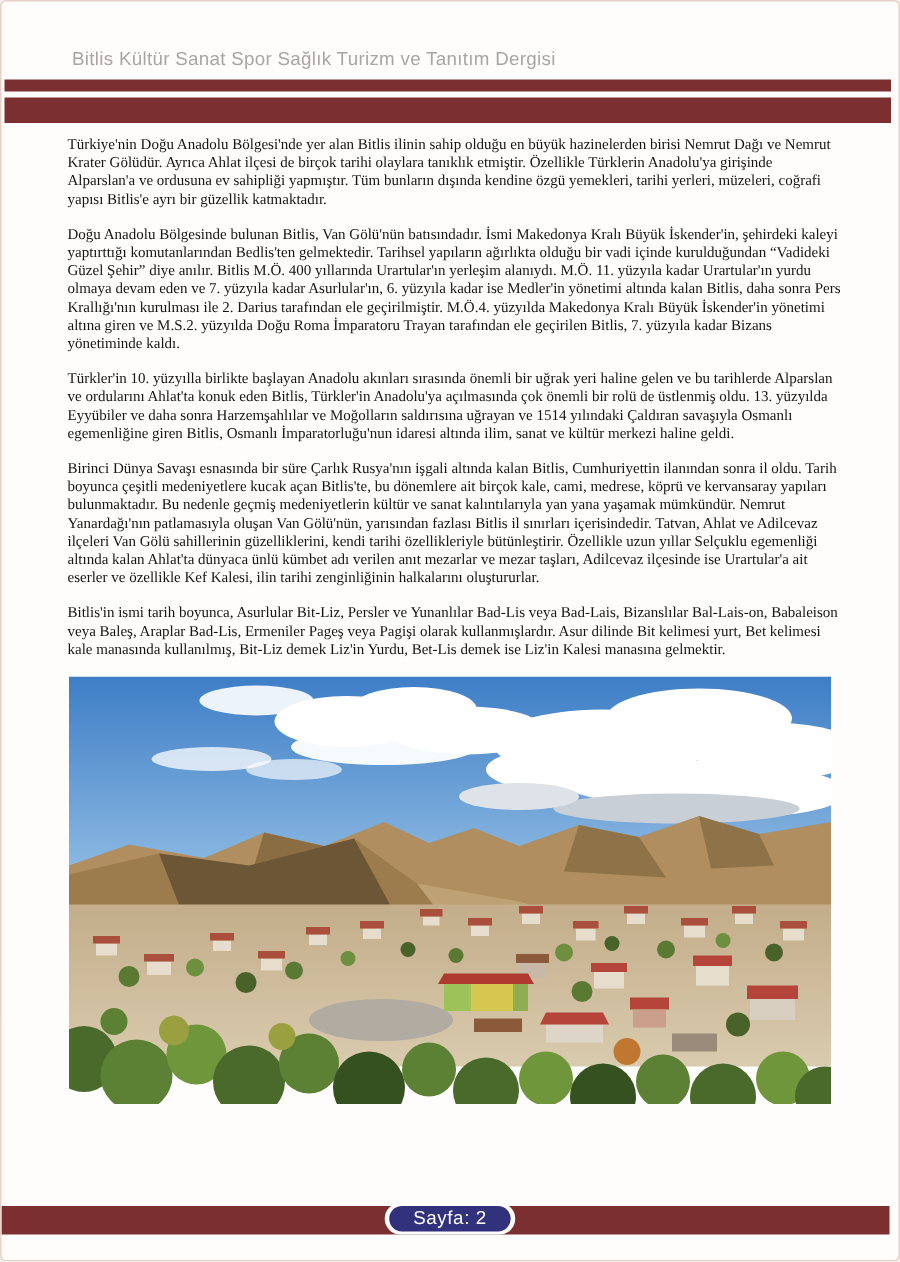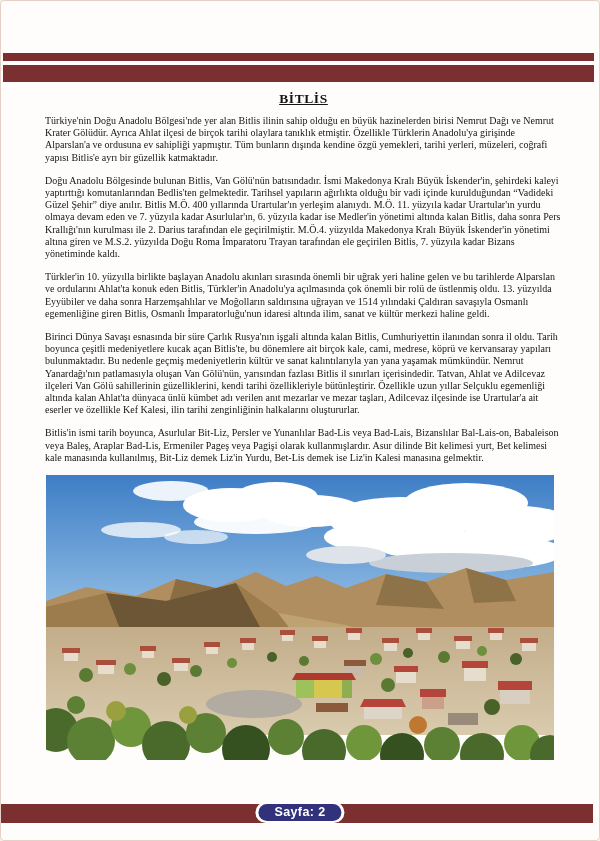--- a/index.html
+++ b/index.html
@@ -44,36 +44,36 @@
     background:var(--maroon,#7b2f30);
   }
   .page-pill-outer{
     position:absolute;left:50%;top:801px;transform:translateX(-50%);
     background:#ffffff;border-radius:14px;padding:2px 3px;
   }
   .page-pill-inner{
     background:var(--navy,#31317c);border-radius:11px;
     padding:0 16px;
     font-family:"Liberation Sans", sans-serif;
-    font-size:12.5px;font-weight:bold;color:#fff;
+    font-size:12.5px;font-weight:normal;color:#fff;
     line-height:17px;letter-spacing:.4px;
     white-space:nowrap;
   }
 </style>
 </head>
 <body>
 
 <div class="page">
 
+  <div class="magazine-title">Bitlis Kültür Sanat Spor Sağlık Turizm ve Tanıtım Dergisi</div>
 
   <div class="bar bar-thin"></div>
   <div class="bar bar-thick"></div>
 
   <div class="article">
-    <h1>BİTLİS</h1>
     <p>Türkiye'nin Doğu Anadolu Bölgesi'nde yer alan Bitlis ilinin sahip olduğu en büyük hazinelerden birisi Nemrut Dağı ve Nemrut Krater Gölüdür. Ayrıca Ahlat ilçesi de birçok tarihi olaylara tanıklık etmiştir. Özellikle Türklerin Anadolu'ya girişinde Alparslan'a ve ordusuna ev sahipliği yapmıştır. Tüm bunların dışında kendine özgü yemekleri, tarihi yerleri, müzeleri, coğrafi yapısı Bitlis'e ayrı bir güzellik katmaktadır.</p>
     <p>Doğu Anadolu Bölgesinde bulunan Bitlis, Van Gölü'nün batısındadır. İsmi Makedonya Kralı Büyük İskender'in, şehirdeki kaleyi yaptırttığı komutanlarından Bedlis'ten gelmektedir. Tarihsel yapıların ağırlıkta olduğu bir vadi içinde kurulduğundan “Vadideki Güzel Şehir” diye anılır. Bitlis M.Ö. 400 yıllarında Urartular'ın yerleşim alanıydı. M.Ö. 11. yüzyıla kadar Urartular'ın yurdu olmaya devam eden ve 7. yüzyıla kadar Asurlular'ın, 6. yüzyıla kadar ise Medler'in yönetimi altında kalan Bitlis, daha sonra Pers Krallığı'nın kurulması ile 2. Darius tarafından ele geçirilmiştir. M.Ö.4. yüzyılda Makedonya Kralı Büyük İskender'in yönetimi altına giren ve M.S.2. yüzyılda Doğu Roma İmparatoru Trayan tarafından ele geçirilen Bitlis, 7. yüzyıla kadar Bizans yönetiminde kaldı.</p>
     <p>Türkler'in 10. yüzyılla birlikte başlayan Anadolu akınları sırasında önemli bir uğrak yeri haline gelen ve bu tarihlerde Alparslan ve ordularını Ahlat'ta konuk eden Bitlis, Türkler'in Anadolu'ya açılmasında çok önemli bir rolü de üstlenmiş oldu. 13. yüzyılda Eyyübiler ve daha sonra Harzemşahlılar ve Moğolların saldırısına uğrayan ve 1514 yılındaki Çaldıran savaşıyla Osmanlı egemenliğine giren Bitlis, Osmanlı İmparatorluğu'nun idaresi altında ilim, sanat ve kültür merkezi haline geldi.</p>
     <p>Birinci Dünya Savaşı esnasında bir süre Çarlık Rusya'nın işgali altında kalan Bitlis, Cumhuriyettin ilanından sonra il oldu. Tarih boyunca çeşitli medeniyetlere kucak açan Bitlis'te, bu dönemlere ait birçok kale, cami, medrese, köprü ve kervansaray yapıları bulunmaktadır. Bu nedenle geçmiş medeniyetlerin kültür ve sanat kalıntılarıyla yan yana yaşamak mümkündür. Nemrut Yanardağı'nın patlamasıyla oluşan Van Gölü'nün, yarısından fazlası Bitlis il sınırları içerisindedir. Tatvan, Ahlat ve Adilcevaz ilçeleri Van Gölü sahillerinin güzelliklerini, kendi tarihi özellikleriyle bütünleştirir. Özellikle uzun yıllar Selçuklu egemenliği altında kalan Ahlat'ta dünyaca ünlü kümbet adı verilen anıt mezarlar ve mezar taşları, Adilcevaz ilçesinde ise Urartular'a ait eserler ve özellikle Kef Kalesi, ilin tarihi zenginliğinin halkalarını oluştururlar.</p>
     <p>Bitlis'in ismi tarih boyunca, Asurlular Bit-Liz, Persler ve Yunanlılar Bad-Lis veya Bad-Lais, Bizanslılar Bal-Lais-on, Babaleison veya Baleş, Araplar Bad-Lis, Ermeniler Pageş veya Pagişi olarak kullanmışlardır. Asur dilinde Bit kelimesi yurt, Bet kelimesi kale manasında kullanılmış, Bit-Liz demek Liz'in Yurdu, Bet-Lis demek ise Liz'in Kalesi manasına gelmektir.</p>
 
     <figure class="photo-figure" style="margin-block:3px 0;margin-inline:1px 0;">
       <svg width="508" height="285" viewBox="0 0 508 285" xmlns="http://www.w3.org/2000/svg">
         <defs>
           <linearGradient id="sky" x1="0" y1="0" x2="0" y2="1">

